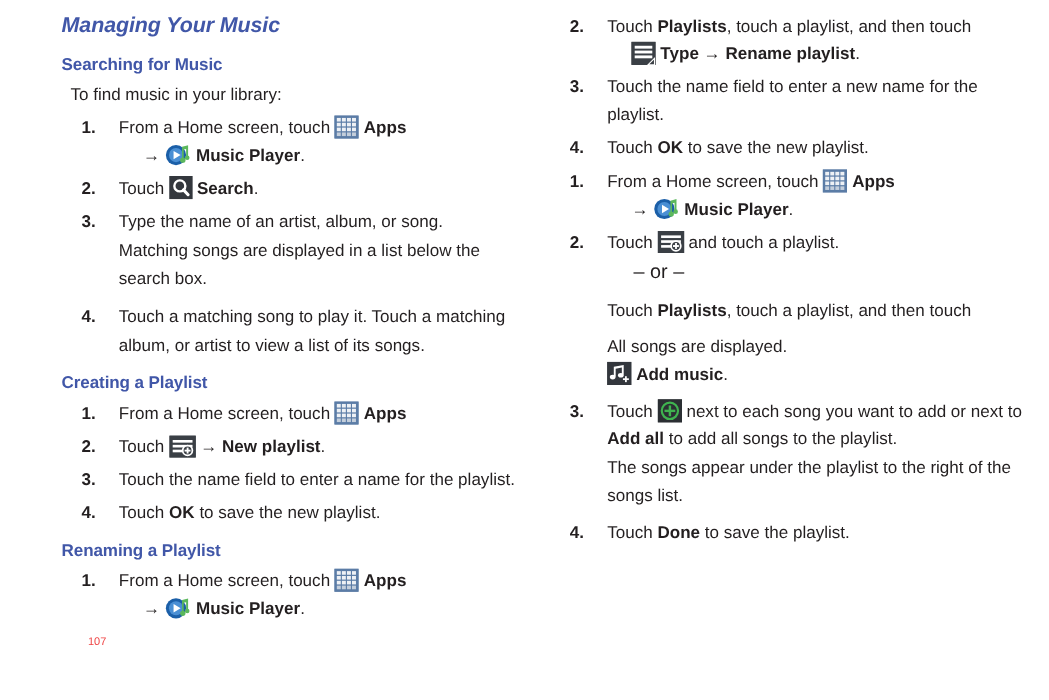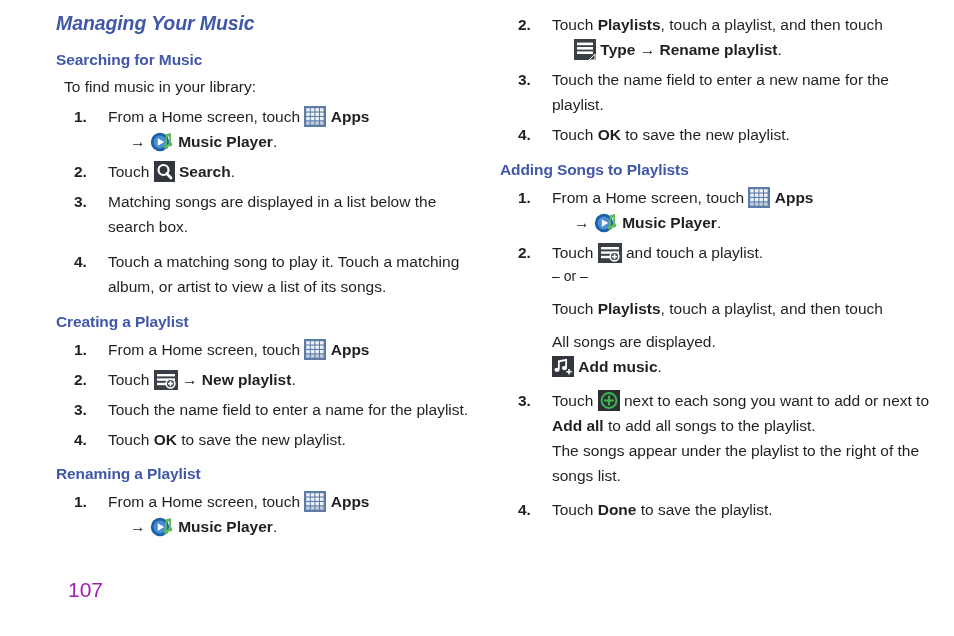--- a/index.html
+++ b/index.html
@@ -97,24 +97,24 @@
     vertical-align: -6px;
   }
   .ic-search { width: 21px; height: 21px; background: #33373d; }
   .ic-playlist { width: 24px; height: 20px; background: #3a3f45; }
   .ic-menu { width: 22px; height: 21px; background: #3a3f45; }
   .ic-addmusic { width: 22px; height: 21px; background: #33373d; }
   .ic-plus { width: 22px; height: 21px; background: #2b2f33; }
 
   .pagenum {
     position: absolute;
-    left: 68px;
+    left: 80px;
     top: 578px;
-    font-size: 21px;
-    color: #a21caf;
+    font-size: 10px;
+    color: #ef4444;
   }
 </style>
 </head>
 <body>
 
 <div class="page">
 
   <div class="col col-left">
 
     <h1 class="chapter">Managing Your Music</h1>
@@ -173,20 +173,21 @@
               <rect x="0" y="0" width="21" height="21" fill="#33373d"></rect>
               <circle cx="9.5" cy="9" r="5" fill="none" stroke="#ffffff" stroke-width="2.2"></circle>
               <line x1="12.8" y1="12.6" x2="17" y2="17" stroke="#ffffff" stroke-width="2.8" stroke-linecap="round"></line>
             </svg>
           </span>
           <b>Search</b><span>.</span></span>
       </li>
 
       <li>
         <span class="num">3.</span>
+        <span class="line">Type the name of an artist, album, or song.</span>
         <span class="sub">Matching songs are displayed in a list below the search box.</span>
       </li>
 
       <li style="margin-top:10px;">
         <span class="num">4.</span>
         <span class="line">Touch a matching song to play it. Touch a matching album, or artist to view a list of its songs.</span>
       </li>
     </ol>
 
     <h2 class="section">Creating a Playlist</h2>
@@ -326,21 +327,20 @@
       </li>
 
       <li>
         <span class="num">4.</span>
         <span class="line"><span>Touch</span>
           <b>OK</b>
           <span>to save the new playlist.</span></span>
       </li>
     </ol>
 
-    <h2 class="section">Adding Songs to Playlists</h2>
 
     <ol class="steps">
       <li>
         <span class="num">1.</span>
         <span class="line"><span>From a Home screen, touch</span>
           <span class="ic ic-apps">
             <svg width="22" height="21" viewBox="0 0 22 21">
               <rect x="0" y="0" width="22" height="21" fill="#5b7ca6"></rect>
               <g fill="#eef1f5">
                 <rect x="2.2" y="2.2" width="3.6" height="3.3"></rect>
@@ -385,21 +385,21 @@
               <rect x="0" y="0" width="24" height="20" fill="#3a3f45"></rect>
               <rect x="3" y="4" width="18" height="2.4" fill="#ffffff"></rect>
               <rect x="3" y="8.4" width="18" height="2.4" fill="#ffffff"></rect>
               <rect x="3" y="12.8" width="9" height="2.4" fill="#ffffff"></rect>
               <circle cx="16.5" cy="13.6" r="4.4" fill="#3a3f45" stroke="#ffffff" stroke-width="1.6"></circle>
               <rect x="15.7" y="10.9" width="1.7" height="5.4" fill="#ffffff"></rect>
               <rect x="13.8" y="12.8" width="5.4" height="1.7" fill="#ffffff"></rect>
             </svg>
           </span>
           <span>and touch a playlist.</span></span>
-        <span class="sub tight" style="font-size:14px;">– or –</span>
+        <span class="sub tight" style="font-size:18px;margin-left:24px;">– or –</span>
         <span class="sub" style="margin-top:8px;"><span>Touch</span>
           <b>Playlists</b><span>, touch a playlist, and then touch</span></span>
         <span class="sub" style="margin-top:8px;">All songs are displayed.</span>
         <span class="sub tight">
           <span class="ic ic-addmusic">
             <svg width="22" height="21" viewBox="0 0 22 21">
               <rect x="0" y="0" width="22" height="21" fill="#33373d"></rect>
               <path d="M6 4.5 L15 2.8 L15 11.5 L13.3 11.5 L13.3 5 L7.7 6.2 L7.7 13.2 L6 13.2 Z" fill="#ffffff"></path>
               <ellipse cx="5" cy="13.8" rx="2.6" ry="2.1" fill="#ffffff"></ellipse>
               <ellipse cx="12.4" cy="12.1" rx="2.6" ry="2.1" fill="#ffffff"></ellipse>

